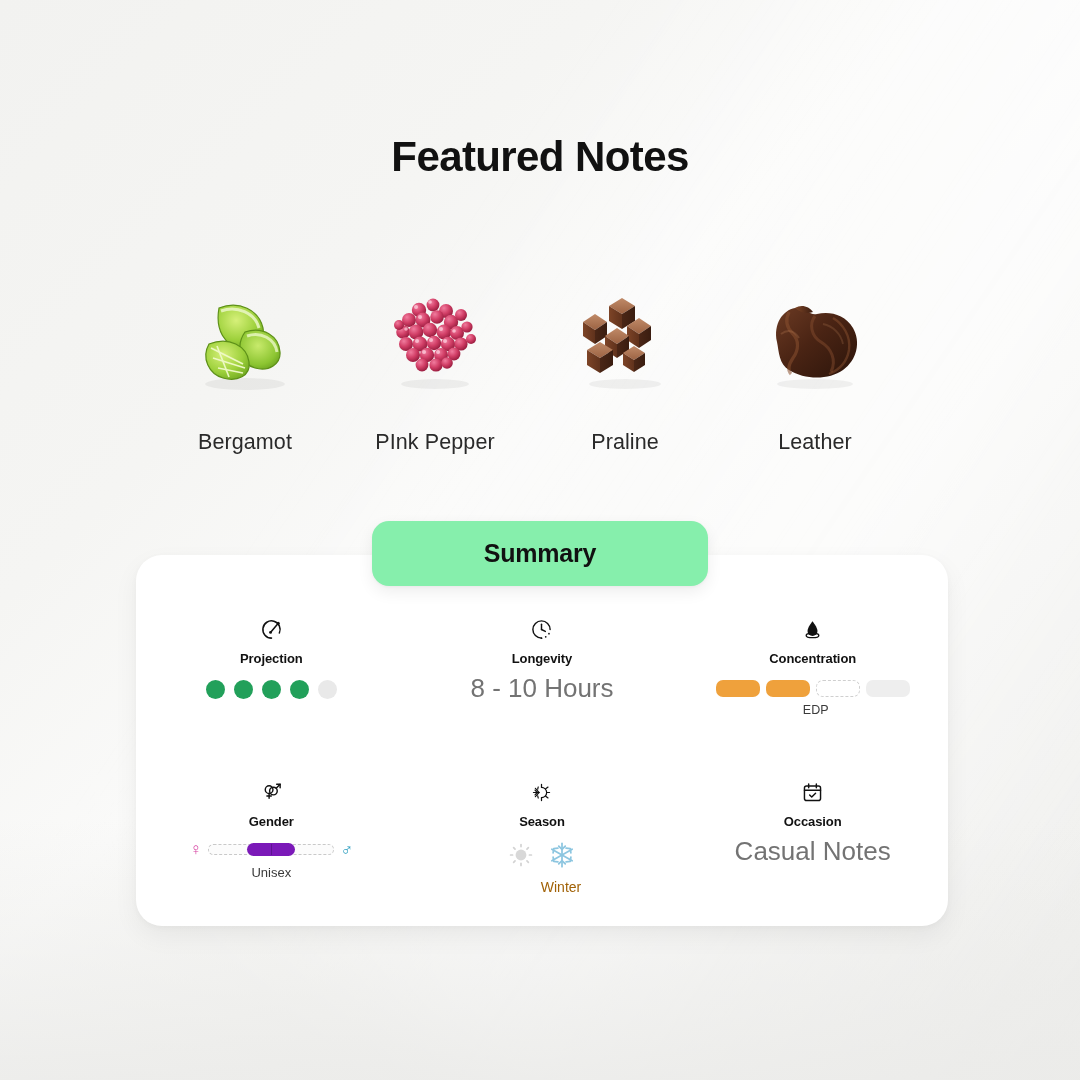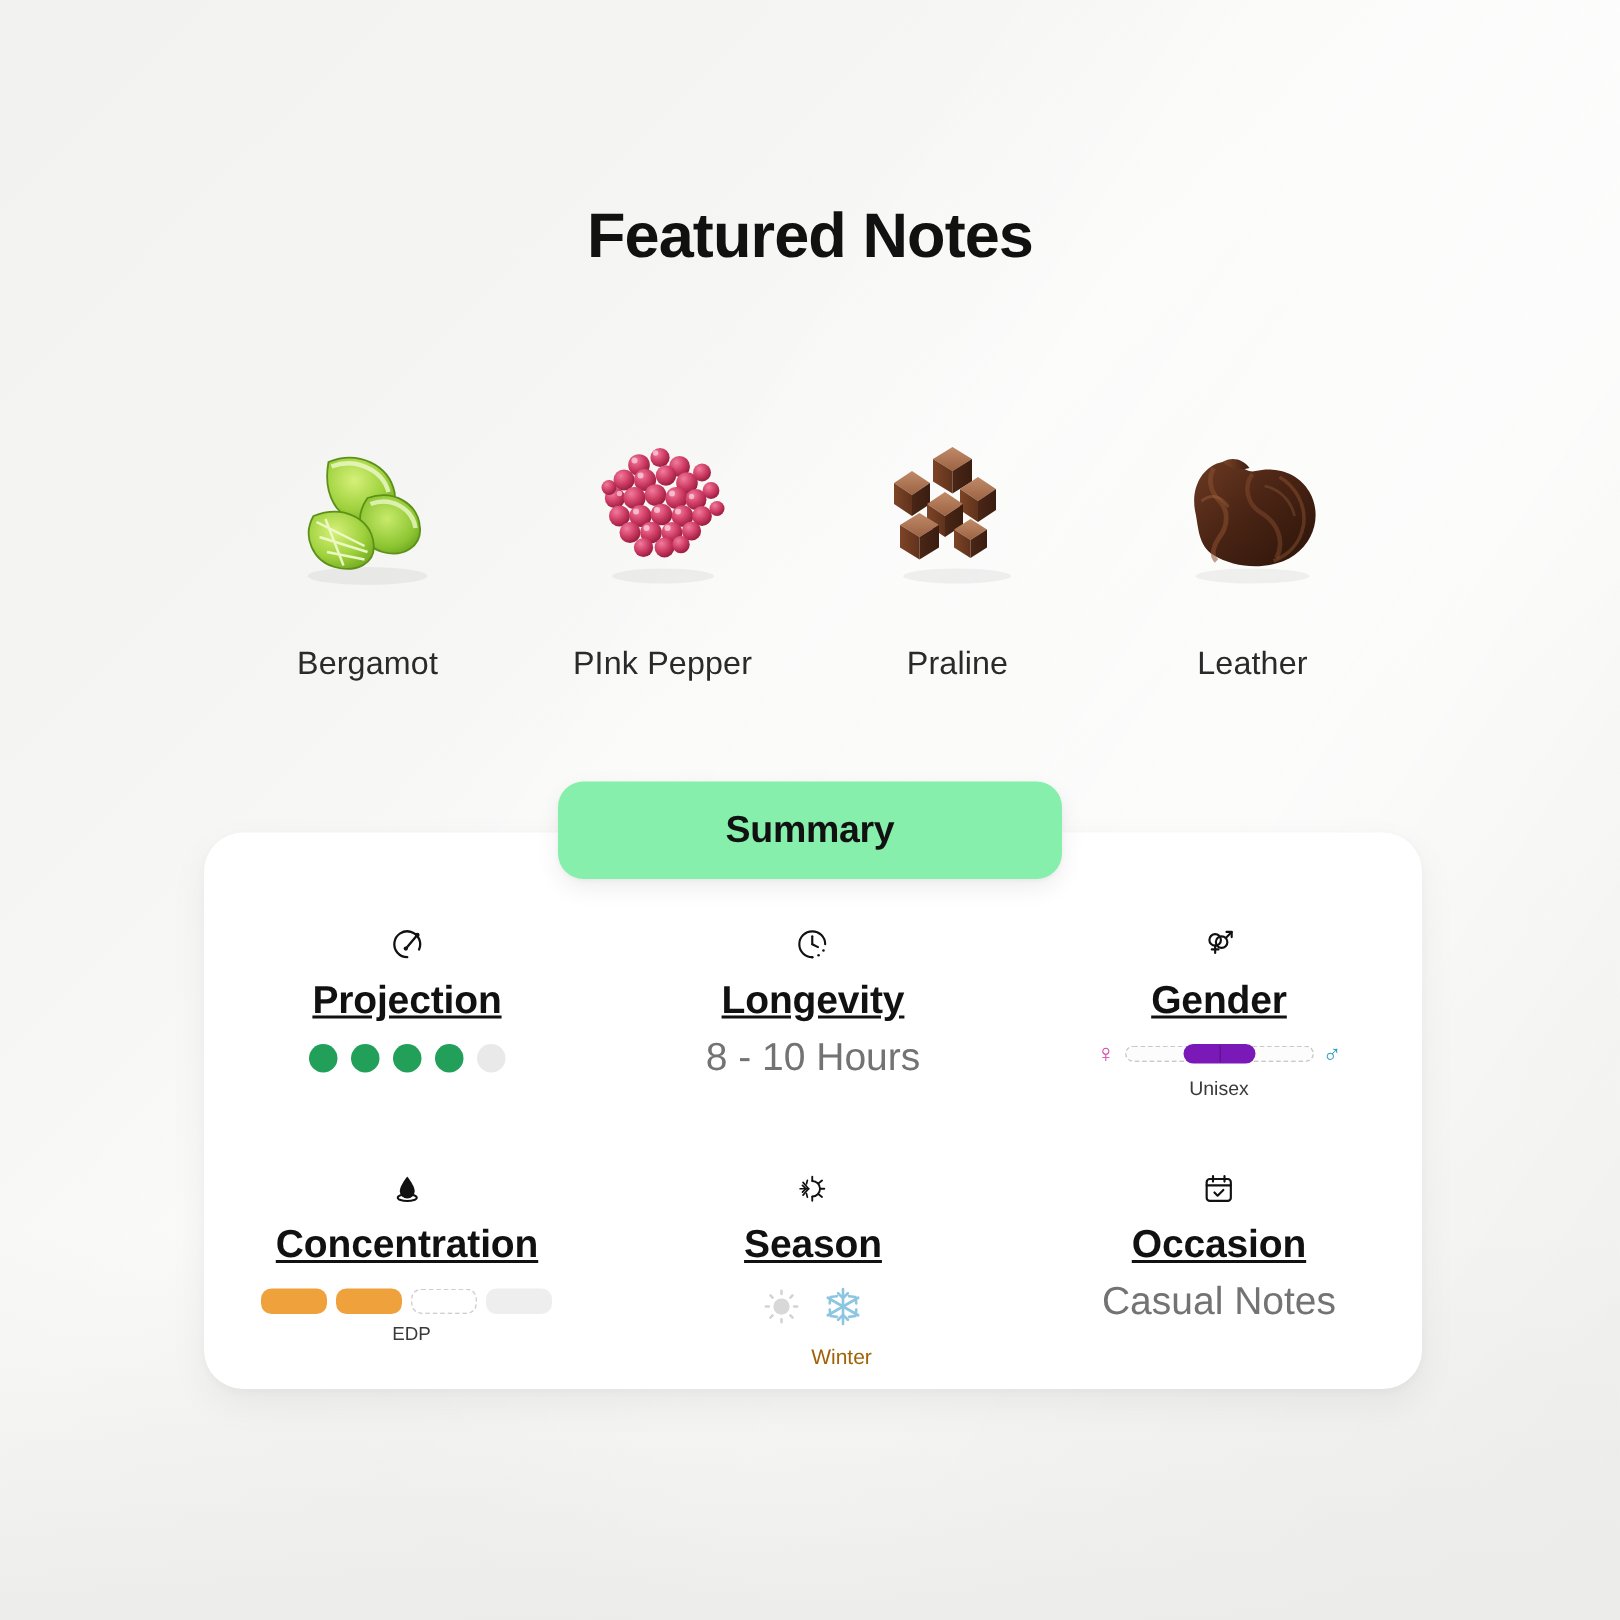--- a/index.html
+++ b/index.html
@@ -68,21 +68,21 @@
     color: #111111;
   }
 
   
   #notes-row {
     position: absolute;
     top: 284px;
     left: 150px;
     width: 780px;
     display: flex;
-    justify-content: space-between;
+    justify-content: flex-start;
   }
   .note-item {
     width: 190px;
     display: flex;
     flex-direction: column;
     align-items: center;
   }
   .note-img {
     width: 120px;
     height: 110px;
@@ -149,25 +149,24 @@
     position: relative;
   }
   .stat-icon {
     height: 26px;
     display: flex;
     align-items: center;
     justify-content: center;
   }
   .stat-title {
     margin-top: 9px;
-    font-size: 26px;
+    font-size: 13px;
     font-weight: 700;
     color: #111111;
     letter-spacing: -0.1px;
-    text-decoration: underline;
   }
   .stat-value {
     margin-top: 7px;
     font-size: 26px;
     font-weight: 400;
     color: #737373;
   }
 
   
   .dots {
@@ -482,59 +481,59 @@
           <circle cx="16.4" cy="19.6" r="0.9" fill="#111" stroke="none"></circle>
           <circle cx="19.8" cy="16.4" r="0.9" fill="#111" stroke="none"></circle>
         </svg>
       </div>
       <div class="stat-title">Longevity</div>
       <div class="stat-value">8 - 10 Hours</div>
     </div>
 
     <div class="stat-cell">
       <div class="stat-icon">
+        <svg width="23" height="23" viewBox="0 0 24 24" fill="none" stroke="#111" stroke-width="1.4">
+          <path d="M12 3.5 C12 3.5 6.8 10 6.8 13.6 A5.2 5.2 0 0 0 17.2 13.6 C17.2 10 12 3.5 12 3.5 Z" fill="#111" stroke="none"></path>
+          <ellipse cx="12" cy="18.2" rx="6.6" ry="2.3"></ellipse>
+        </svg>
+      </div>
+      <div class="stat-title">Concentration</div>
+      <div class="col-center">
+        <div class="conc-bars">
+          <span class="cbar on"></span>
+          <span class="cbar on"></span>
+          <span class="cbar dashed"></span>
+          <span class="cbar offfill"></span>
+        </div>
+        <div class="conc-caption">EDP</div>
+      </div>
+    </div>
+
+    <div class="stat-cell">
+      <div class="stat-icon">
         <svg width="23" height="23" viewBox="0 0 24 24" fill="none" stroke="#111" stroke-width="1.5" stroke-linecap="round" stroke-linejoin="round">
           <circle cx="9.5" cy="9" r="4"></circle>
           <path d="M9.5 13 L9.5 18"></path>
           <path d="M7.2 15.6 L11.8 15.6"></path>
           <circle cx="14" cy="10.5" r="4"></circle>
           <path d="M16.9 7.6 L21 3.5"></path>
           <path d="M17.4 3.4 L21 3.4 L21 7"></path>
         </svg>
       </div>
       <div class="stat-title">Gender</div>
       <div class="col-center">
         <div class="gender-slider">
           <span class="g-sym female">♀</span>
           <span class="g-track">
             <span class="g-track-bg"></span>
             <span class="g-fill"></span>
           </span>
           <span class="g-sym male">♂</span>
         </div>
         <div class="g-caption">Unisex</div>
-      </div>
-    </div>
-
-    <div class="stat-cell">
-      <div class="stat-icon">
-        <svg width="23" height="23" viewBox="0 0 24 24" fill="none" stroke="#111" stroke-width="1.4">
-          <path d="M12 3.5 C12 3.5 6.8 10 6.8 13.6 A5.2 5.2 0 0 0 17.2 13.6 C17.2 10 12 3.5 12 3.5 Z" fill="#111" stroke="none"></path>
-          <ellipse cx="12" cy="18.2" rx="6.6" ry="2.3"></ellipse>
-        </svg>
-      </div>
-      <div class="stat-title">Concentration</div>
-      <div class="col-center">
-        <div class="conc-bars">
-          <span class="cbar on"></span>
-          <span class="cbar on"></span>
-          <span class="cbar dashed"></span>
-          <span class="cbar offfill"></span>
-        </div>
-        <div class="conc-caption">EDP</div>
       </div>
     </div>
 
     <div class="stat-cell">
       <div class="stat-icon">
         <svg width="23" height="23" viewBox="0 0 24 24" fill="none" stroke="#111" stroke-width="1.3" stroke-linecap="round">
           <path d="M12 6.6 A5.4 5.4 0 0 1 12 17.4" fill="none"></path>
           <g>
             <path d="M17.4 12 L20.4 12"></path>
               <path d="M16.4 8.2 L18.8 6.3"></path>

